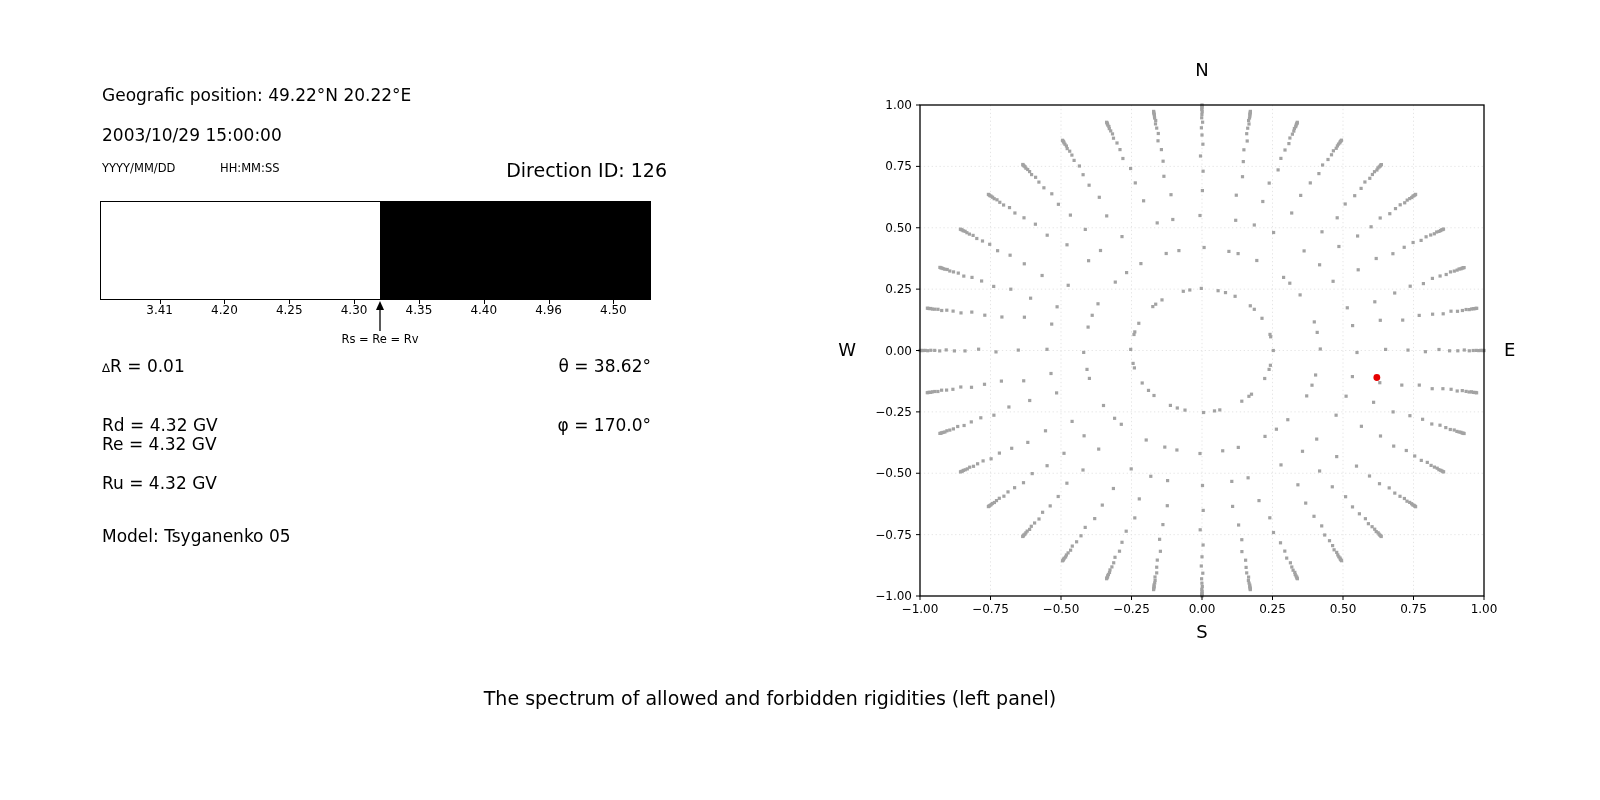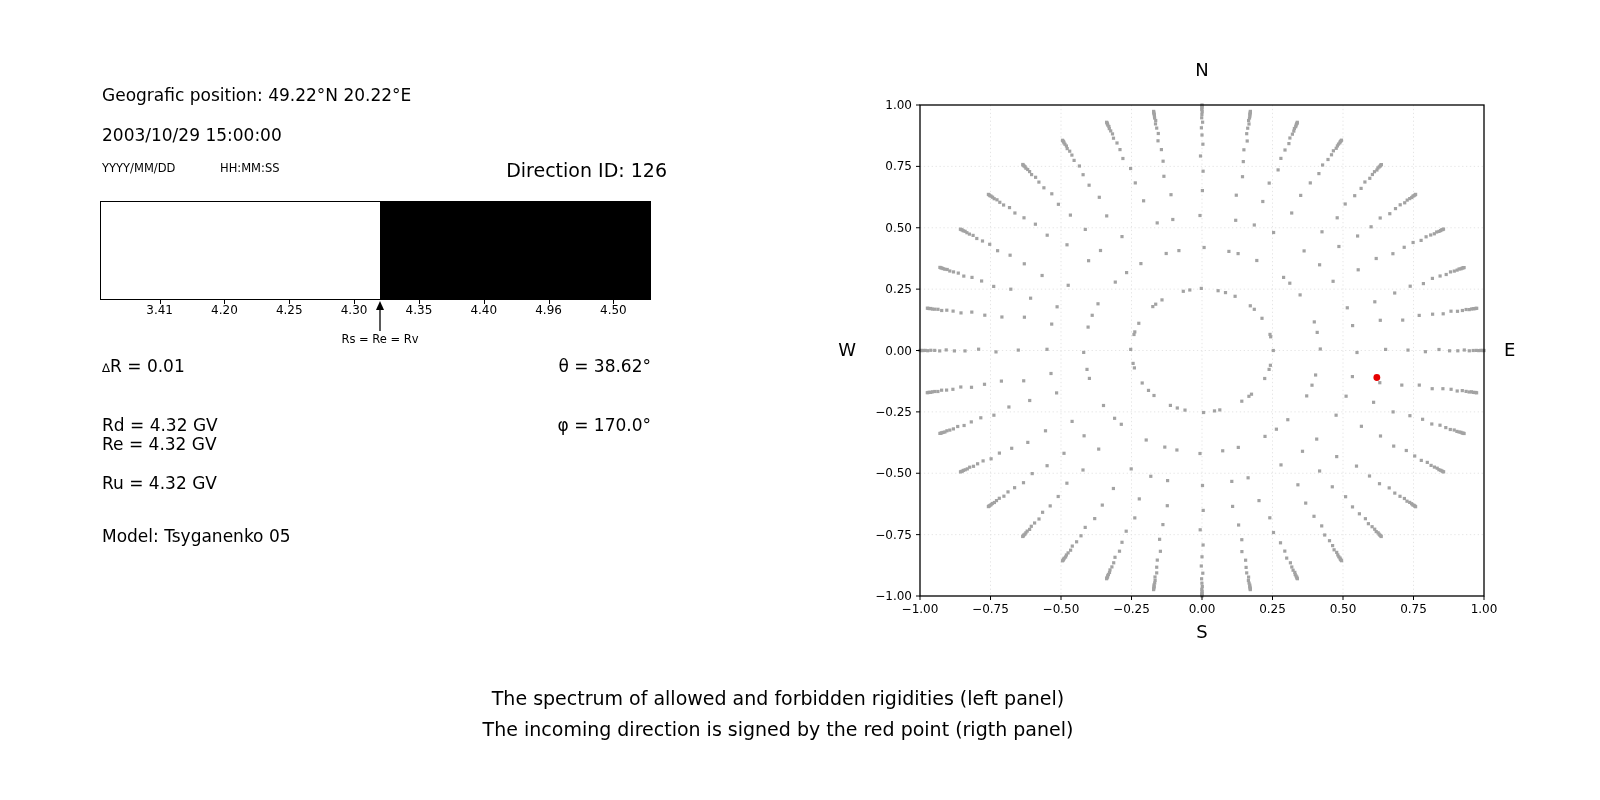--- a/index.html
+++ b/index.html
@@ -30,21 +30,21 @@
   .param-right { left:400px; width:251px; text-align:right; }
   .p1 { top:357px; } .p2 { top:396px;margin-top:20px; } .p3 { top:435px; }
   .p4 { top:474px; } .p5 { top:519px;margin-top:8px; }
   .delta { font-size:12px; }
   #direction-plot { position:absolute; left:830px; top:40px; }
   .compass { font-size:18px; }
   .compass-n { left:1152px; top:60px;  width:100px; text-align:center; }
   .compass-s { left:1152px; top:622px; width:100px; text-align:center; }
   .compass-w { left:796px;  top:340px; width:60px;  text-align:right; }
   .compass-e { left:1504px; top:340px; width:60px;  text-align:left; }
-  .caption-wrap { left:0; width:1540px; text-align:center; font-size:19px;margin-left:8px; }
+  .caption-wrap { left:0; width:1540px; text-align:center; font-size:19px; }
   .cap1 { top:688px; } .cap2 { top:719px; }
   .credit { left:0; top:757px; width:1570px; text-align:center; font-size:11px; color:#222; }
 </style>
 </head>
 <body>
 
 <div class="canvas">
 
   <div class="abs t-main geo">Geografic position: 49.22°N 20.22°E</div>
   <div class="abs t-main datetime">2003/10/29 15:00:00</div>
@@ -797,15 +797,14 @@
         <text x="82" y="69" text-anchor="end">1.00</text>
       </g>
       <circle cx="546.84" cy="337.505" r="3.4" fill="#e60000"></circle>
     </svg>
   <div class="abs compass compass-n">N</div>
   <div class="abs compass compass-s">S</div>
   <div class="abs compass compass-w">W</div>
   <div class="abs compass compass-e">E</div>
 
   <div class="abs caption-wrap cap1">The spectrum of allowed and forbidden rigidities (left panel)</div>
-  <div class="abs caption-wrap cap2">The incoming direction is signed by the red point (rigth panel)</div>
 
 </div>
 
 </body></html>

